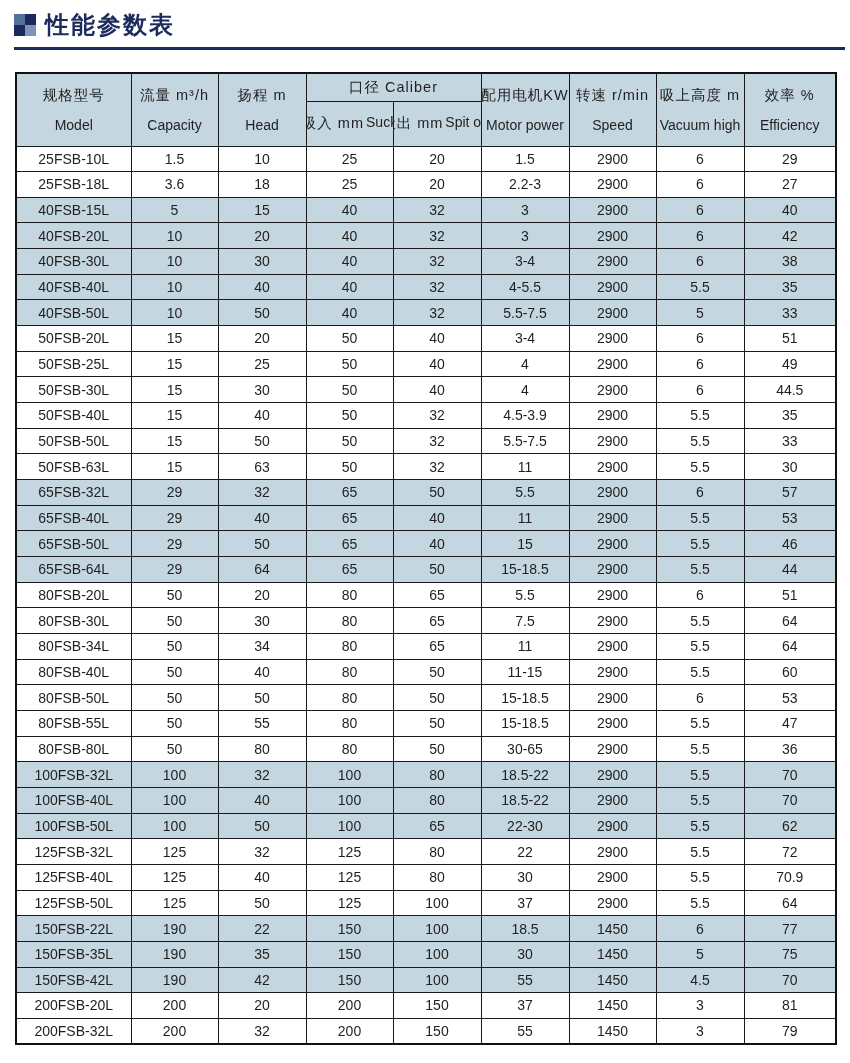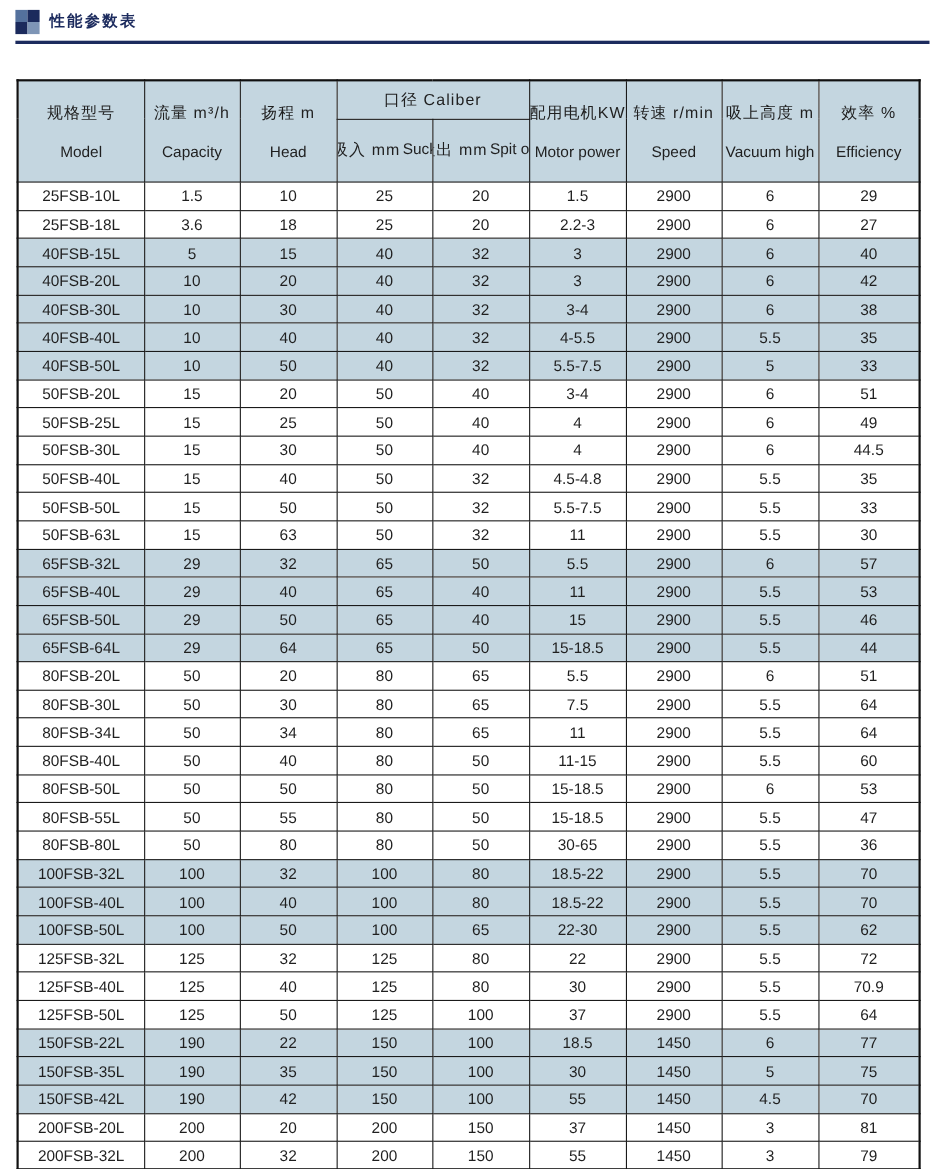--- a/index.html
+++ b/index.html
@@ -27,21 +27,21 @@
     width: 22px; height: 22px;
     display: grid;
     grid-template-columns: 1fr 1fr;
     grid-template-rows: 1fr 1fr;
   }
   .title-icon .q1 { background: #54719d; }
   .title-icon .q2 { background: #1b2a5c; }
   .title-icon .q3 { background: #1b2a5c; }
   .title-icon .q4 { background: #7e95b6; }
   .title-text {
-    font-size: 14px;
+    font-size: 24px;
     font-weight: bold;
     color: #1c2b5e;
     letter-spacing: 2px;
   }
   .title-rule {
     margin-top: 6px;
     height: 3px;
     background: #1c2b5e;
   }
 
@@ -61,21 +61,21 @@
     padding: 0;
     overflow: hidden;
     white-space: nowrap;
   }
   table.params { border: 2px solid #111; }
   table.params thead th {
     background: #c4d6e0;
     font-weight: normal;
   }
   .hdr-stack {
-    height: 91px;
+    height: 71px;
     display: flex;
     flex-direction: column;
     justify-content: space-evenly;
     align-items: center;
     border-radius: 27px;
   }
   .hdr-zh { font-size: 14.5px; letter-spacing: 1px; }
   .hdr-en { font-size: 14px; letter-spacing: 0; }
   th.caliber-cell { height: 28px; }
   th.sub-cell { height: 45px; }
@@ -294,21 +294,21 @@
         <td>2900</td>
         <td>6</td>
         <td>44.5</td>
       </tr>
       <tr>
         <td>50FSB-40L</td>
         <td>15</td>
         <td>40</td>
         <td>50</td>
         <td>32</td>
-        <td>4.5-4.8</td>
+        <td>4.5-3.9</td>
         <td>2900</td>
         <td>5.5</td>
         <td>35</td>
       </tr>
       <tr>
         <td>50FSB-50L</td>
         <td>15</td>
         <td>50</td>
         <td>50</td>
         <td>32</td>

